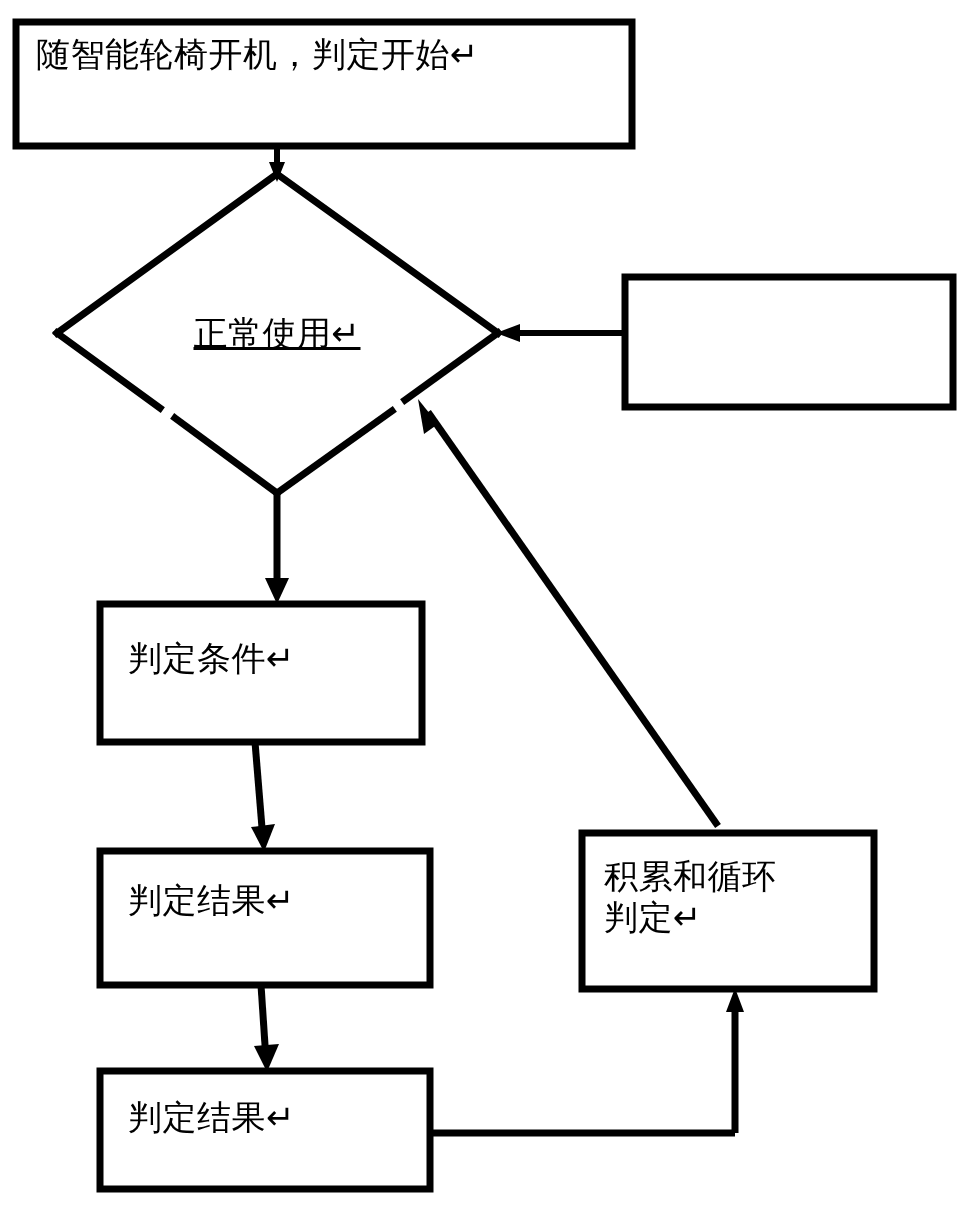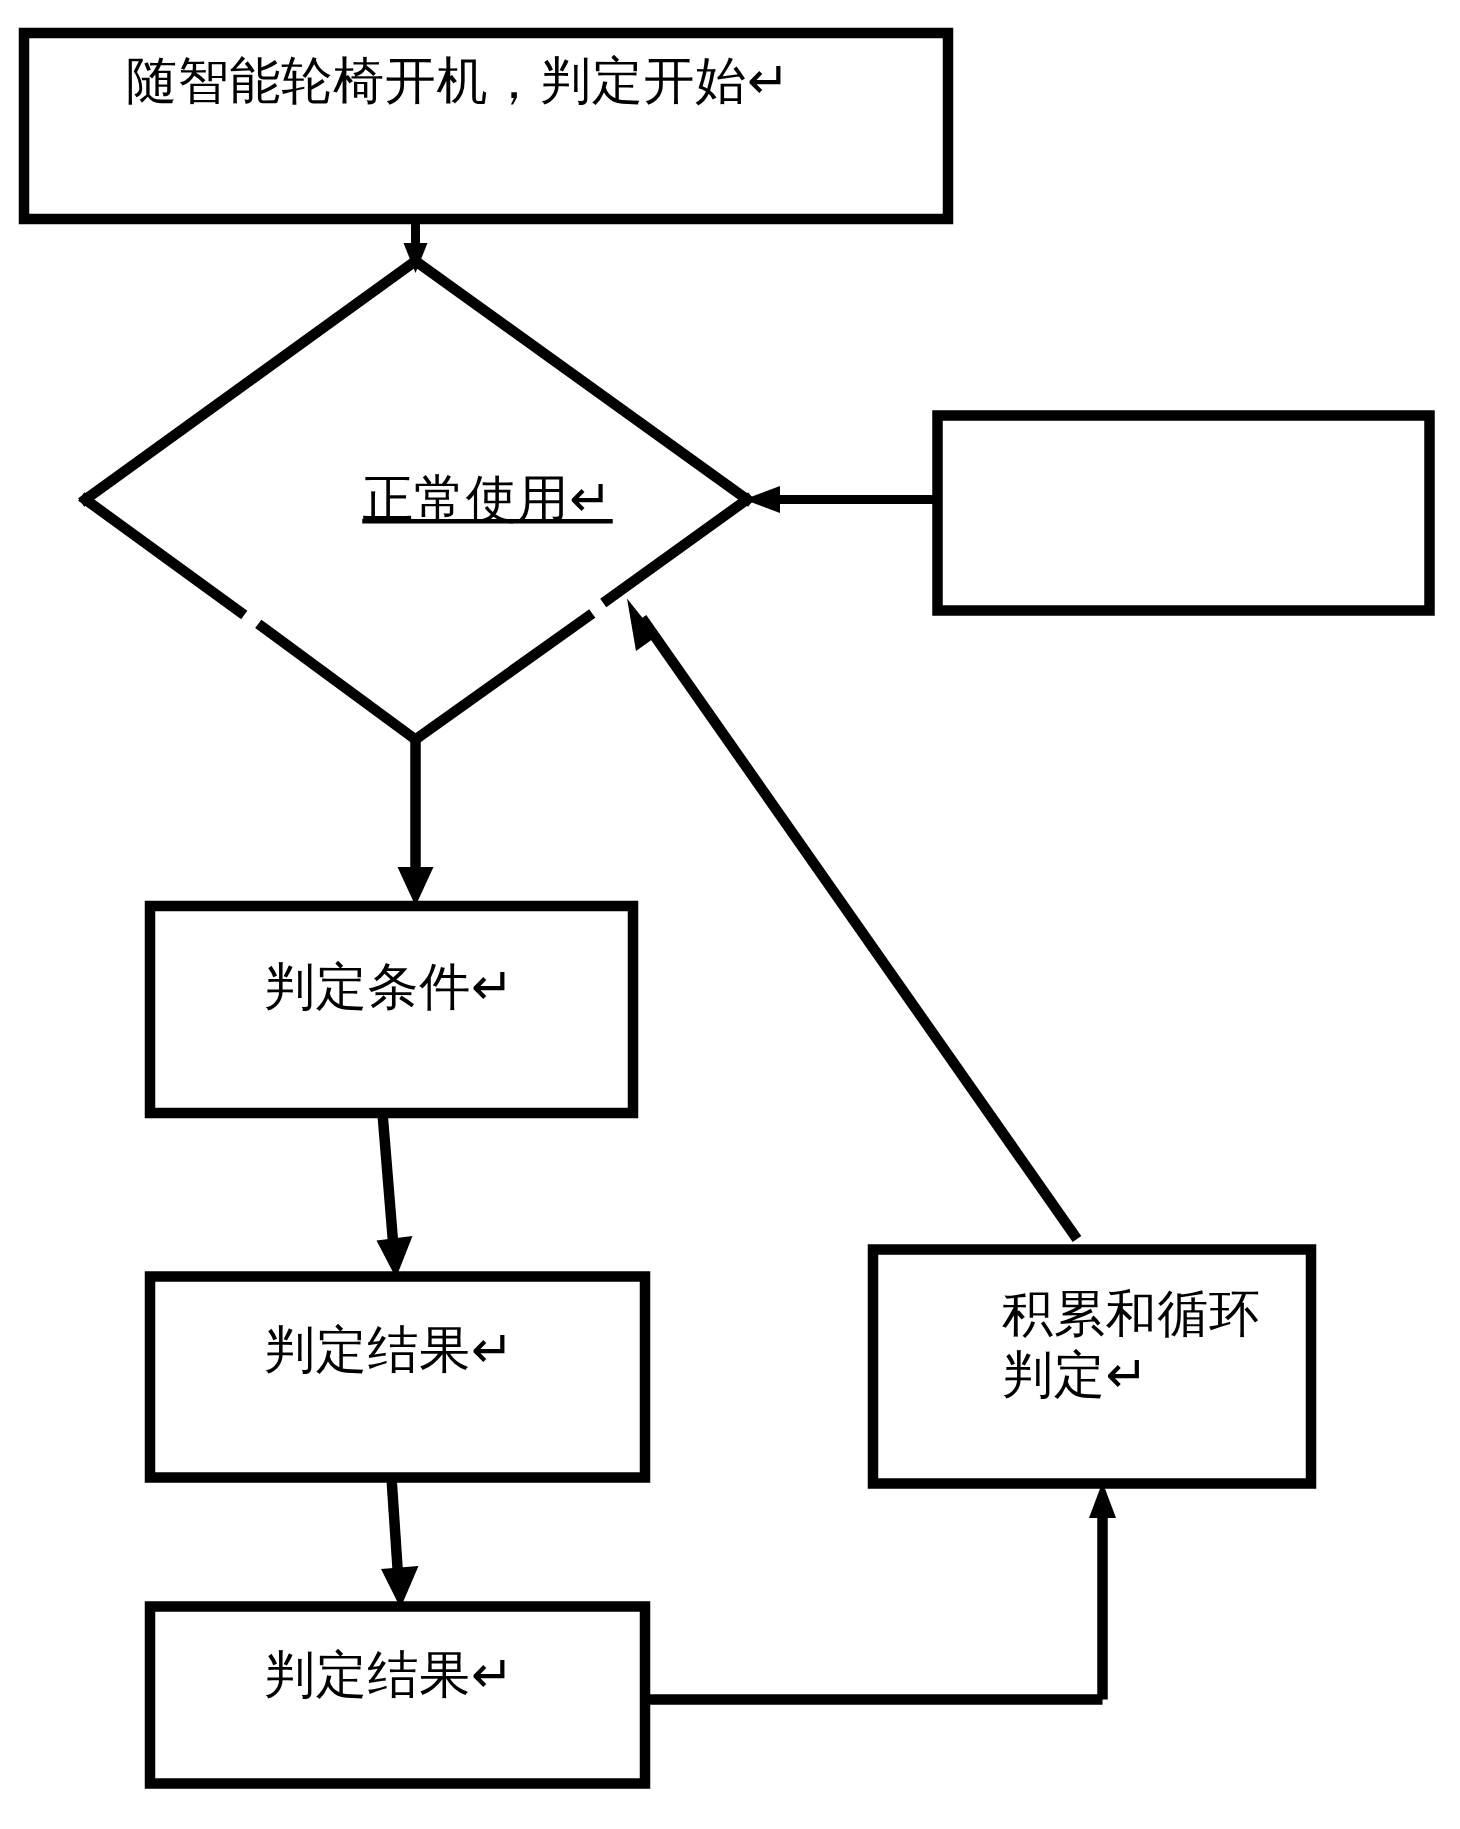--- a/index.html
+++ b/index.html
@@ -29,21 +29,20 @@
     display: flex;
     align-items: flex-start;
     justify-content: flex-start;
     color: #000000;
     font-size: 34px;
     line-height: 1.20;
     letter-spacing: 0.5px;
     white-space: pre-line;
     font-weight: 400;
     pointer-events: none;
-    margin-left: 48px;
   }
   .node-label.centered {
     justify-content: center;
     align-items: center;
     text-align: center;
   }
   .hit {
     position: absolute;
     background: transparent;
   }
@@ -117,21 +116,21 @@
 
   <div class="node-label centered" style="left:152px; top:303px; width:250px; height:60px;text-decoration:underline;">正常使用↵</div>
 
 
   <div class="node-label" style="left:128px; top:638px; width:280px; height:60px;">判定条件↵</div>
 
   <div class="node-label" style="left:128px; top:880px; width:290px; height:60px;">判定结果↵</div>
 
   <div class="node-label" style="left:128px; top:1098px; width:290px; height:60px;font-family:Liberation Serif, serif;">判定结果↵</div>
 
-  <div class="node-label" style="left:620px; top:856px; width:262px; height:120px;">积累和循环
+  <div class="node-label" style="left:604px; top:856px; width:262px; height:120px;">积累和循环
 判定↵</div>
 
   <div class="hit" style="left:16px; top:22px; width:616px; height:124px;"></div>
   <div class="hit" style="left:57px; top:174px; width:441px; height:319px;"></div>
   <div class="hit" style="left:625px; top:277px; width:328px; height:130px;"></div>
   <div class="hit" style="left:100px; top:604px; width:322px; height:138px;"></div>
   <div class="hit" style="left:100px; top:851px; width:330px; height:134px;"></div>
   <div class="hit" style="left:100px; top:1071px; width:330px; height:118px;"></div>
   <div class="hit" style="left:582px; top:833px; width:292px; height:156px;"></div>
 

